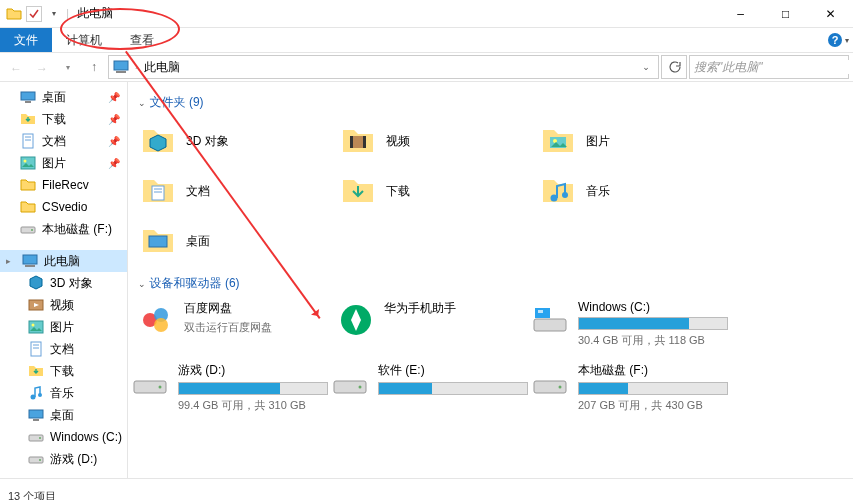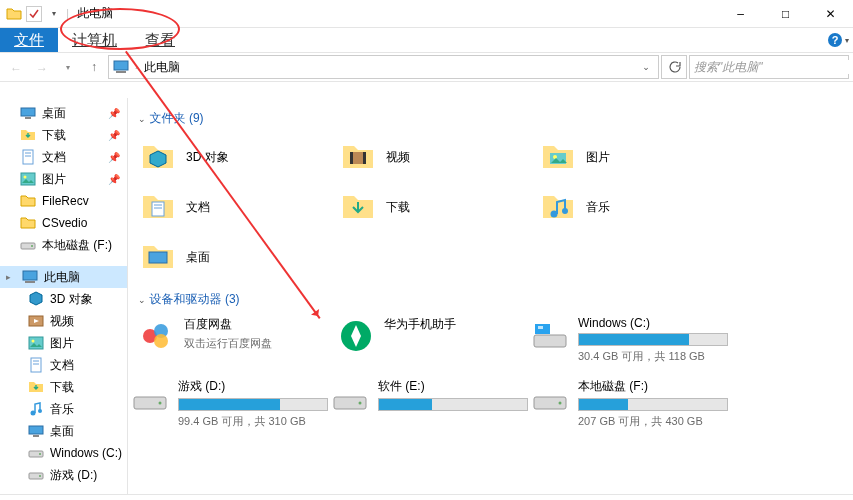--- a/index.html
+++ b/index.html
@@ -4,35 +4,35 @@
 <style>
   * { box-sizing: border-box; margin: 0; padding: 0; font-family: "Microsoft YaHei", "Segoe UI", sans-serif; }
   body { width: 853px; height: 500px; overflow: hidden; font-size: 12px; background: #fff; position: relative; }
   .titlebar { height: 28px; display: flex; align-items: center; background: #fff; border-bottom: 1px solid #e5e5e5; }
   .tb-icons { display: flex; align-items: center; gap: 4px; padding-left: 6px; }
   .tb-icon { width: 16px; height: 16px; display: flex; align-items: center; justify-content: center; }
   .tb-title { margin-left: 8px; font-size: 12px; color: #000; }
   .win-controls { margin-left: auto; display: flex; }
   .win-btn { width: 45px; height: 28px; display: flex; align-items: center; justify-content: center; color: #000; }
   .ribbon-tabs { height: 24px; display: flex; align-items: stretch; background: #fff; position: relative; }
-  .rtab { padding: 0 14px; display: flex; align-items: center; font-size: 15px; color: #333; cursor: default; text-decoration: underline; }
+  .rtab { padding: 0 14px; display: flex; align-items: center; font-size: 12px; color: #333; cursor: default; }
   .rtab.file { background: #1979ca; color: #fff; }
   .help-icon { margin-left: auto; width: 30px; display: flex; align-items: center; justify-content: center; color: #1979ca; position: relative; }
   .addrbar { height: 30px; display: flex; align-items: center; border-top: 1px solid #e5e5e5; border-bottom: 1px solid #e5e5e5; padding: 2px 4px; gap: 2px; background: #fff; }
   .nav-btn { width: 24px; height: 24px; display: flex; align-items: center; justify-content: center; color: #666; }
   .nav-btn.disabled { color: #ccc; }
   .addr-field { flex: 1; height: 24px; border: 1px solid #ccc; display: flex; align-items: center; padding: 0 4px; gap: 6px; }
   .addr-pc-icon { width: 16px; height: 16px; display: flex; align-items: center; justify-content: center; }
   .addr-text { flex: 1; font-size: 12px; white-space: nowrap; }
   .addr-drop { width: 16px; color: #555; text-align: center; }
   .refresh { width: 26px; height: 24px; display: flex; align-items: center; justify-content: center; border: 1px solid #ccc; }
   .searchbox { width: 160px; height: 24px; border: 1px solid #ccc; display: flex; align-items: center; padding: 0 4px; color: #888; gap: 4px; }
   .searchbox input { border: none; outline: none; flex: 1; font-size: 12px; color: #333; }
   .searchbox input::placeholder { color: #999; font-style: italic; }
-  .body { display: flex; height: calc(500px - 28px - 24px - 30px - 22px); margin-top: 16px; }
+  .body { display: flex; height: calc(500px - 28px - 24px - 30px - 22px); }
   .nav { width: 128px; overflow-y: auto; border-right: 1px solid #e5e5e5; padding-top: 4px; position: relative; }
   .nav::-webkit-scrollbar { width: 14px; }
   .nav::-webkit-scrollbar-thumb { background: #c2c2c2; }
   .nav::-webkit-scrollbar-track { background: #f0f0f0; }
   .nav-item { display: flex; align-items: center; height: 22px; padding-left: 20px; gap: 6px; white-space: nowrap; }
   .nav-item.indent { padding-left: 28px; }
   .nav-item.selected { background: #cce8ff; }
   .nav-item .caret { width: 10px; margin-left: -14px; color: #777; font-size: 9px; }
   .ni-icon { width: 16px; height: 16px; display: flex; align-items: center; justify-content: center; flex-shrink: 0; }
   .pin { color: #999; margin-left: auto; margin-right: 6px; font-size: 10px; flex-shrink: 0; }
@@ -362,21 +362,21 @@
             <svg width="34" height="34">
               <path d="M2 6h11l4 4h15v18H2z" fill="#ffe08a"></path>
               <rect x="8" y="12" width="18" height="11" fill="#4aa3df" stroke="#2a6ea5"></rect>
             </svg>
           </span>
           <span class="fi-label">桌面</span>
         </div>
       </div>
     <div class="group-header">
       <span class="chev">⌄</span>
-      <span>设备和驱动器 (3)</span>
+      <span>设备和驱动器 (6)</span>
     </div>
     <div class="drive-grid" id="drives">
         <div class="drive-item">
           <span class="di-icon">
             <svg width="34" height="34">
               <circle cx="11" cy="17" r="7" fill="#e33" opacity=".85"></circle>
               <circle cx="22" cy="12" r="7" fill="#39d" opacity=".85"></circle>
               <circle cx="22" cy="22" r="7" fill="#fb3" opacity=".85"></circle>
             </svg>
           </span>

